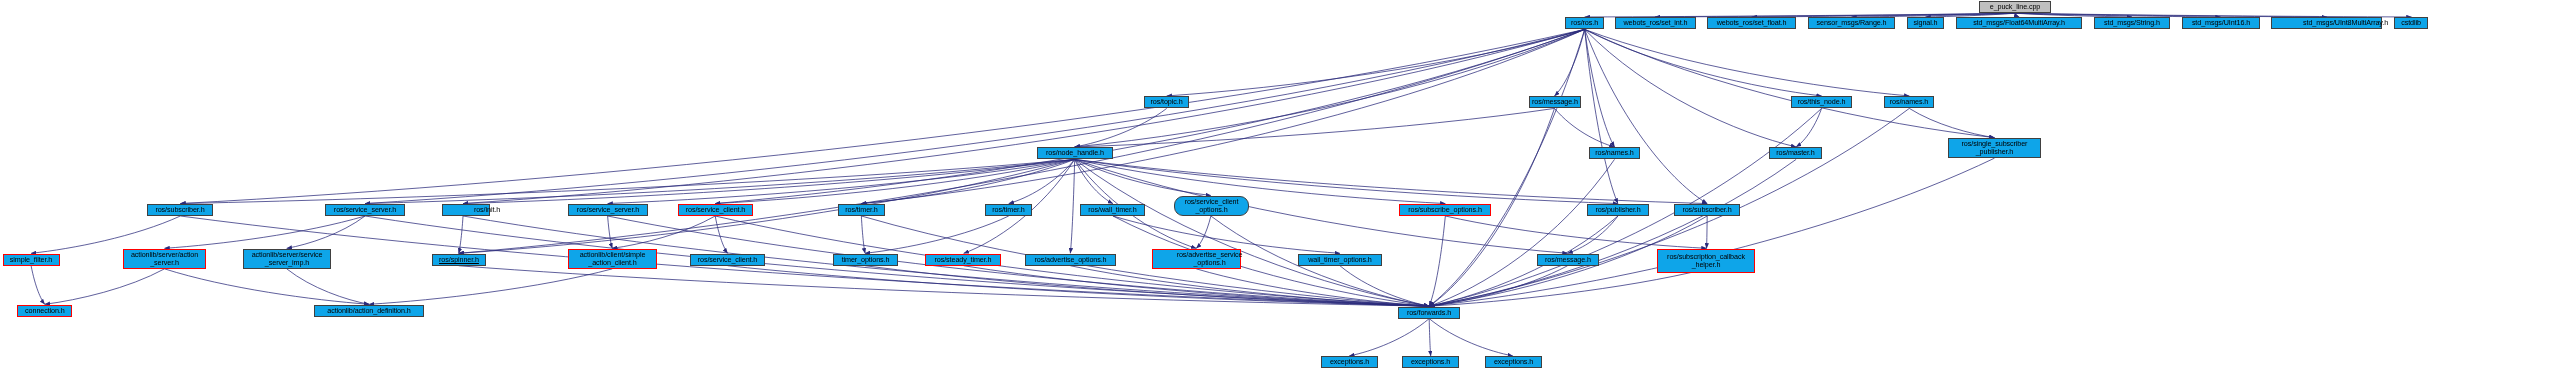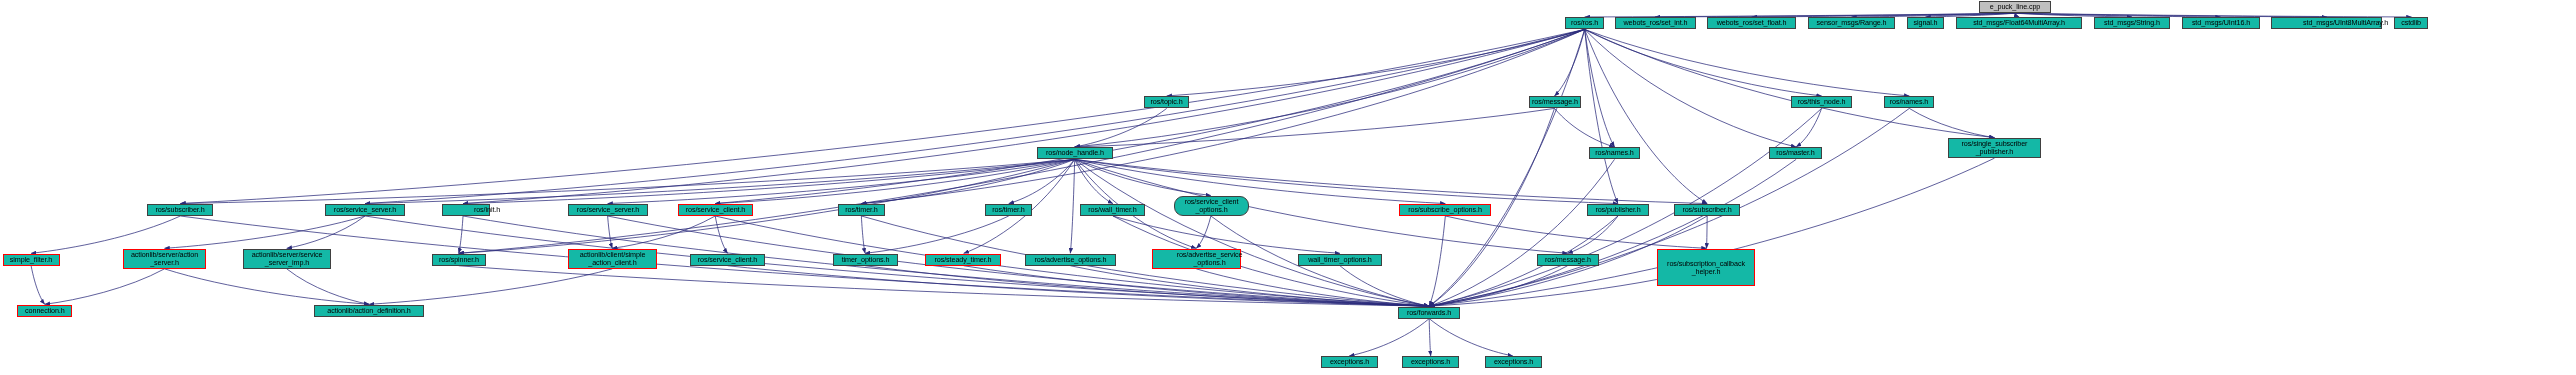--- a/index.html
+++ b/index.html
@@ -19,21 +19,21 @@
     height:376px;
     pointer-events:none;
   }
   .node{
     position:absolute;
     box-sizing:border-box;
     display:flex;
     align-items:center;
     justify-content:center;
     text-align:center;
-    background:#14b8a6;
+    background:#0ea5e9;
     border:0.6px solid #404040;
     color:#000000;
     font-size:7.2px;
     line-height:7.8px;
     letter-spacing:-0.1px;
     white-space:pre;
     padding:0 1.9px;
     z-index:5;
   }
   .node.red{ border:0.6px solid #ff0000; }
@@ -183,32 +183,32 @@
       <div class="node" style="left: 1174px; top: 196px; width: 75px; height: 20px; border-radius: 9px;">ros/service_client
 _options.h</div>
       <div class="node red" style="left: 1399px; top: 204px; width: 92px; height: 11.8px;">ros/subscribe_options.h</div>
       <div class="node" style="left: 1587px; top: 204px; width: 62px; height: 11.8px;">ros/publisher.h</div>
       <div class="node" style="left: 1674px; top: 204px; width: 66px; height: 11.8px;">ros/subscriber.h</div>
       <div class="node red" style="left: 2.5px; top: 254px; width: 57px; height: 11.8px;">simple_filter.h</div>
       <div class="node red" style="left: 123px; top: 249px; width: 83px; height: 20px;">actionlib/server/action
 _server.h</div>
       <div class="node" style="left: 243px; top: 249px; width: 88px; height: 20px;">actionlib/server/service
 _server_imp.h</div>
-      <div class="node" style="left: 432px; top: 254px; width: 54px; height: 11.8px;">ros/spinner.h</div>
+      <div class="node" style="left: 432px; top: 254px; width: 54px; height: 11.8px; text-decoration: underline;">ros/spinner.h</div>
       <div class="node red" style="left: 568px; top: 249px; width: 89px; height: 20px;">actionlib/client/simple
 _action_client.h</div>
       <div class="node" style="left: 690px; top: 254px; width: 75px; height: 11.8px;">ros/service_client.h</div>
       <div class="node" style="left: 833px; top: 254px; width: 65px; height: 11.8px;">timer_options.h</div>
       <div class="node red" style="left: 925px; top: 254px; width: 76px; height: 11.8px;">ros/steady_timer.h</div>
       <div class="node" style="left: 1025px; top: 254px; width: 91px; height: 11.8px;">ros/advertise_options.h</div>
       <div class="node red" style="left: 1152px; top: 249px; width: 89px; height: 20px; padding-left: 28px;">ros/advertise_service
 _options.h</div>
       <div class="node" style="left: 1298px; top: 254px; width: 84px; height: 11.8px;">wall_timer_options.h</div>
       <div class="node" style="left: 1537px; top: 254px; width: 62px; height: 11.8px;">ros/message.h</div>
-      <div class="node red" style="left: 1657px; top: 249px; width: 98px; height: 37px;">ros/subscription_callback
+      <div class="node red" style="left: 1657px; top: 249px; width: 98px; height: 24px;">ros/subscription_callback
 _helper.h</div>
       <div class="node red" style="left: 17.4px; top: 305px; width: 55px; height: 11.8px;">connection.h</div>
       <div class="node" style="left: 314px; top: 305px; width: 110px; height: 11.8px;">actionlib/action_definition.h</div>
       <div class="node" style="left: 1398px; top: 307px; width: 62px; height: 11.8px;">ros/forwards.h</div>
       <div class="node" style="left: 1321px; top: 356px; width: 57px; height: 11.8px;">exceptions.h</div>
       <div class="node" style="left: 1402px; top: 356px; width: 57px; height: 11.8px;">exceptions.h</div>
       <div class="node" style="left: 1485px; top: 356px; width: 57px; height: 11.8px;">exceptions.h</div>
     </div>
 </div>
 

